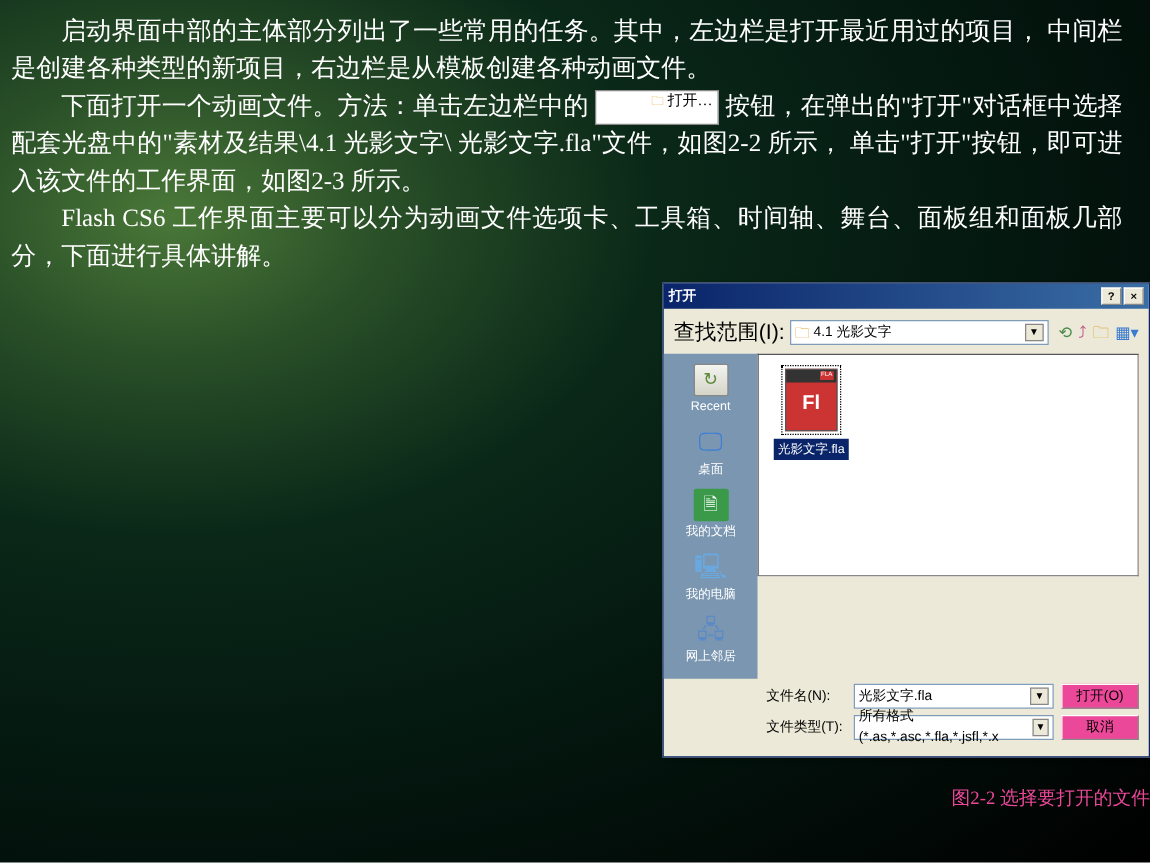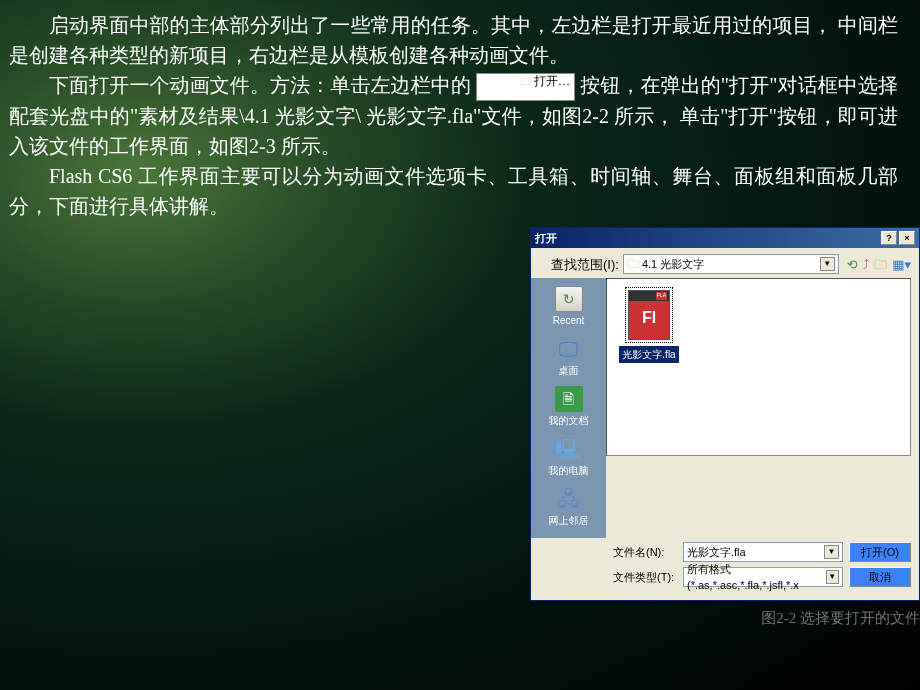--- a/index.html
+++ b/index.html
@@ -77,21 +77,21 @@
       color: #000;
       font-family: Arial;
       cursor: pointer;
     }
     .lookup-row {
       display: flex;
       align-items: center;
       padding: 6px 8px 4px 8px;
       gap: 4px;
     }
-    .lookup-label { font-size: 13px; white-space: nowrap; margin-left: 12px; }
+    .lookup-label { font-size: 17px; white-space: nowrap; }
     .lookup-select {
       flex: 1;
       display: flex;
       align-items: center;
       background: #fff;
       border: 1px solid #7f9db9;
       height: 20px;
       padding: 0 3px;
       gap: 3px;
     }
@@ -226,33 +226,33 @@
       margin-left: auto;
       background: #ece9d8;
       border: 1px solid #888;
       width: 15px;
       text-align: center;
       font-size: 8px;
     }
     .bbtn {
       width: 62px;
       height: 20px;
-      background: #3b82f6;
+      background: #ec4899;
       border: 1px solid #888;
       border-top-color: #fff;
       border-left-color: #fff;
       font-size: 11px;
       text-align: center;
       line-height: 18px;
       cursor: pointer;
     }
     .caption {
-      color: #737373;
+      color: #ec4899;
       font-size: 15px;
-      margin-top: 6px;
+      margin-top: 22px;
       font-family: "SimSun", serif;
     }
   </style>
 </head>
 <body>
 
 <div class="content">
   <p class="para indent">启动界面中部的主体部分列出了一些常用的任务。其中，左边栏是打开最近用过的项目，  中间栏是创建各种类型的新项目，右边栏是从模板创建各种动画文件。</p>
   <p class="para indent">
     <span>下面打开一个动画文件。方法：单击左边栏中的 </span>

